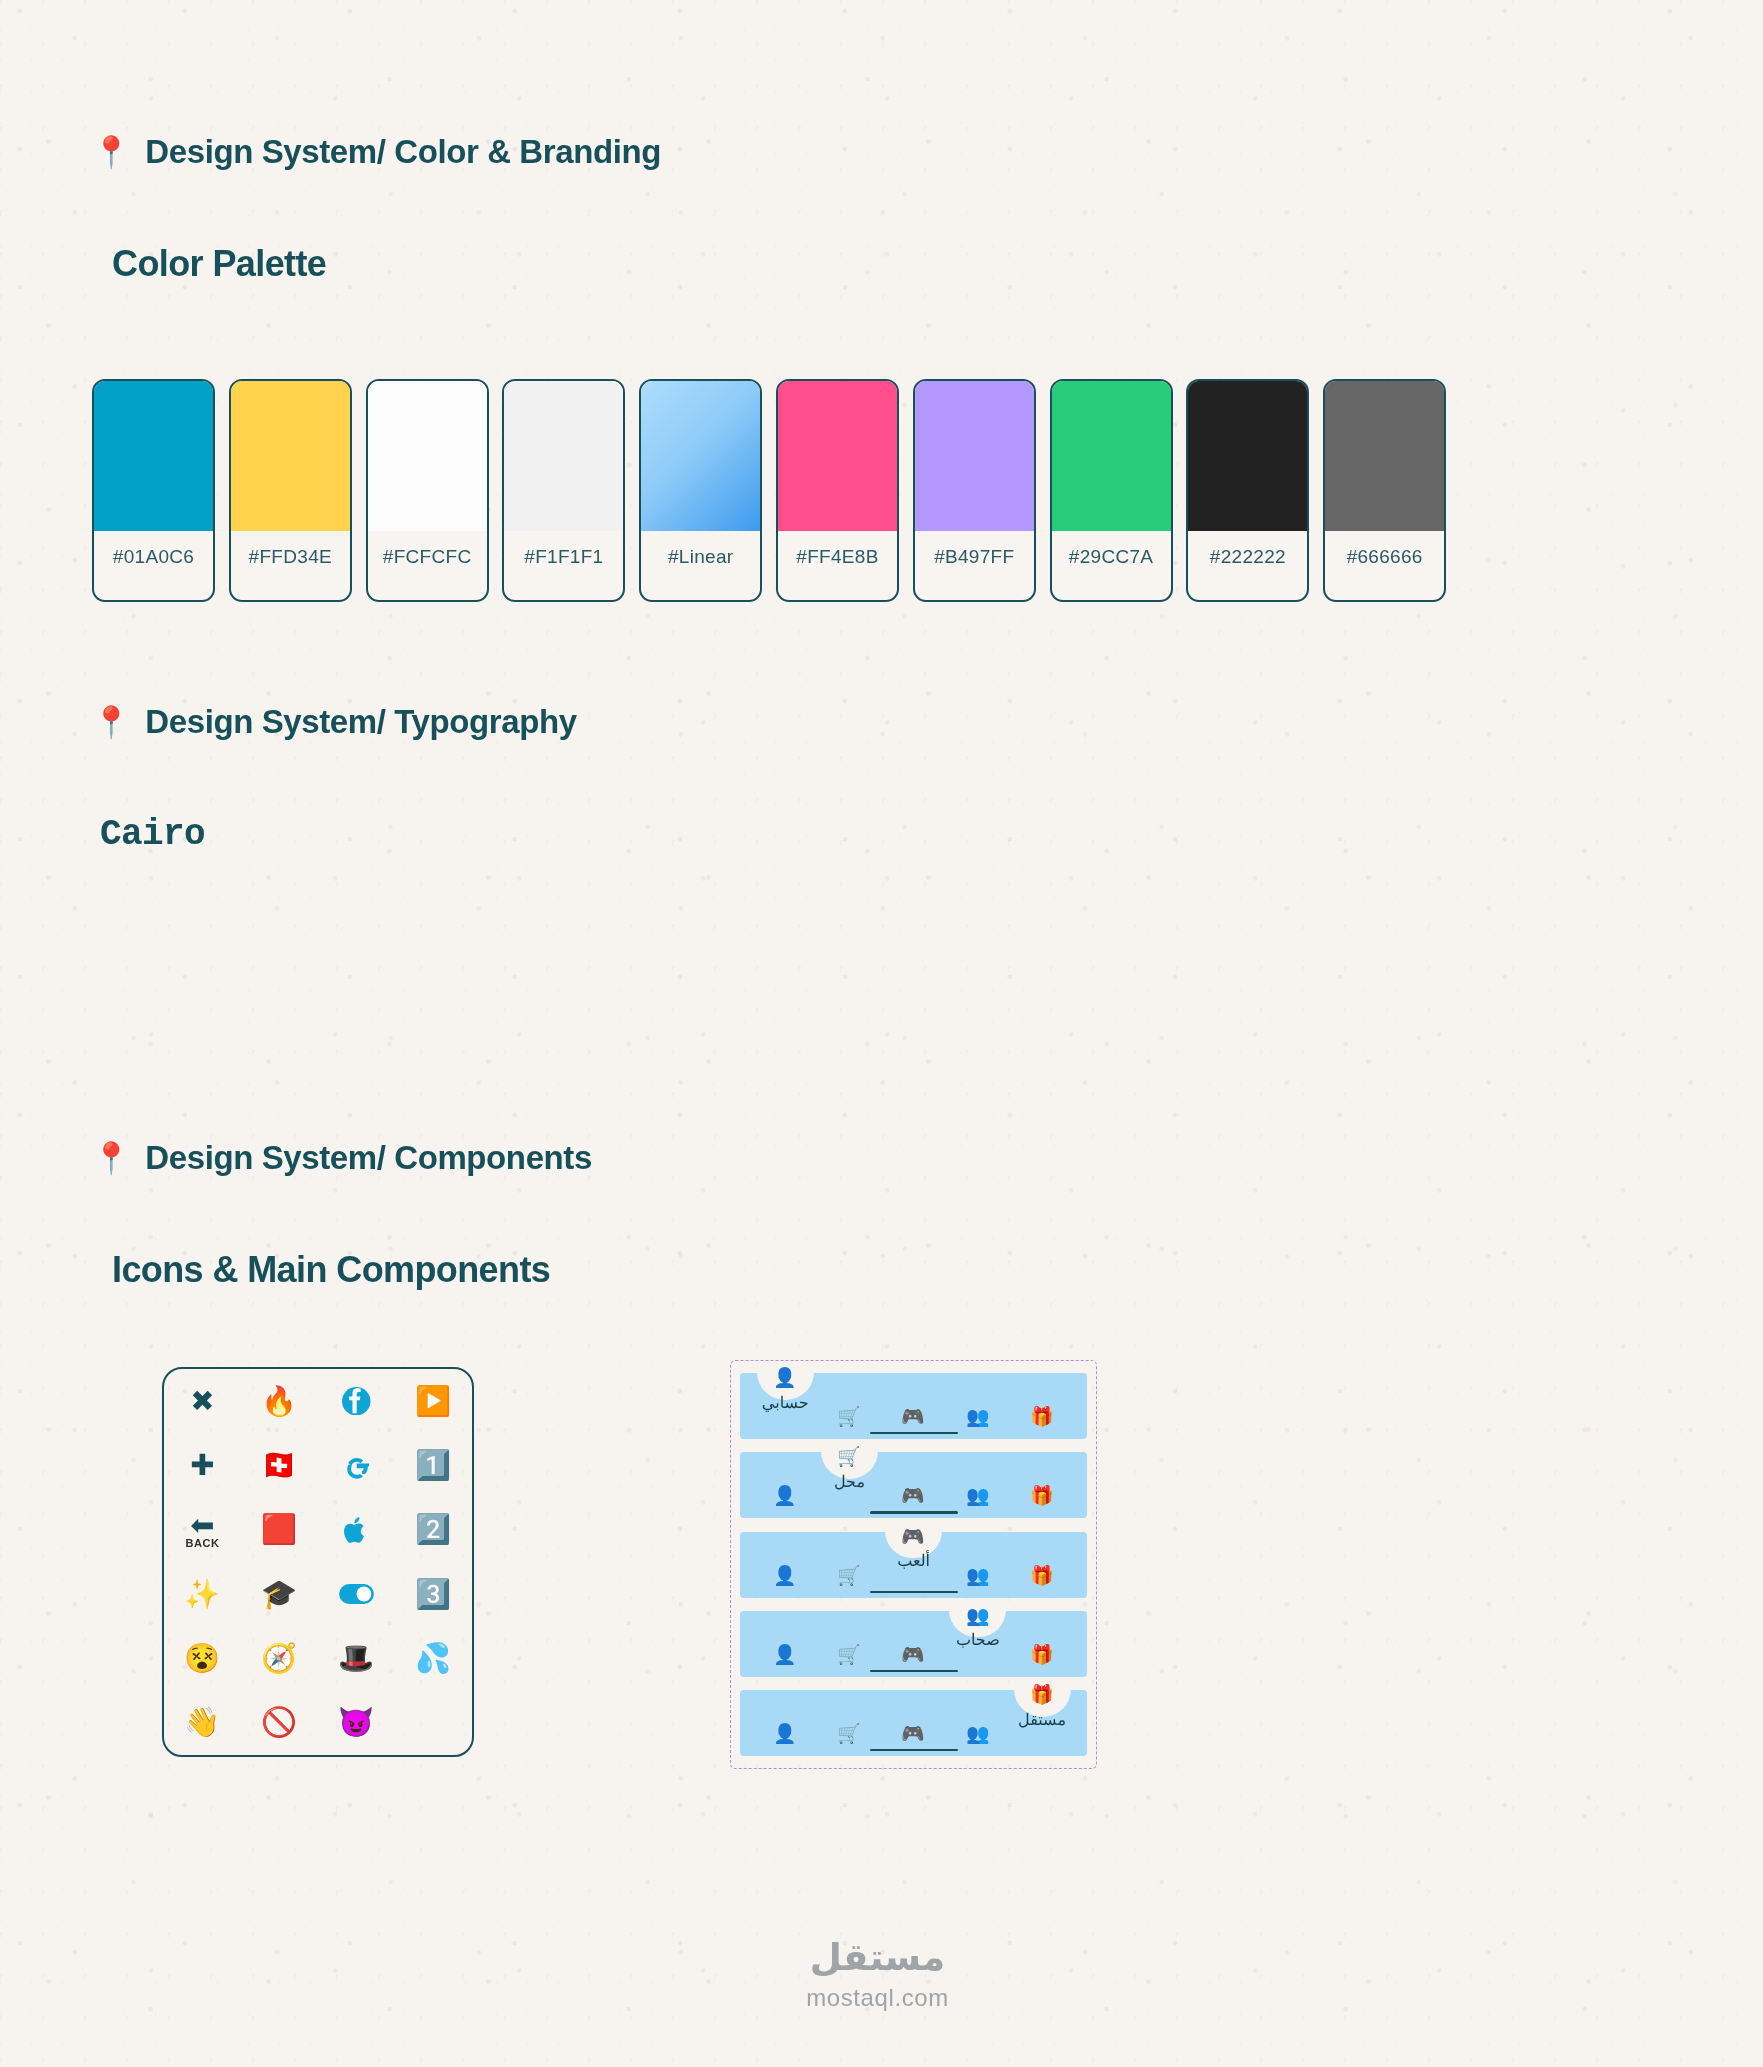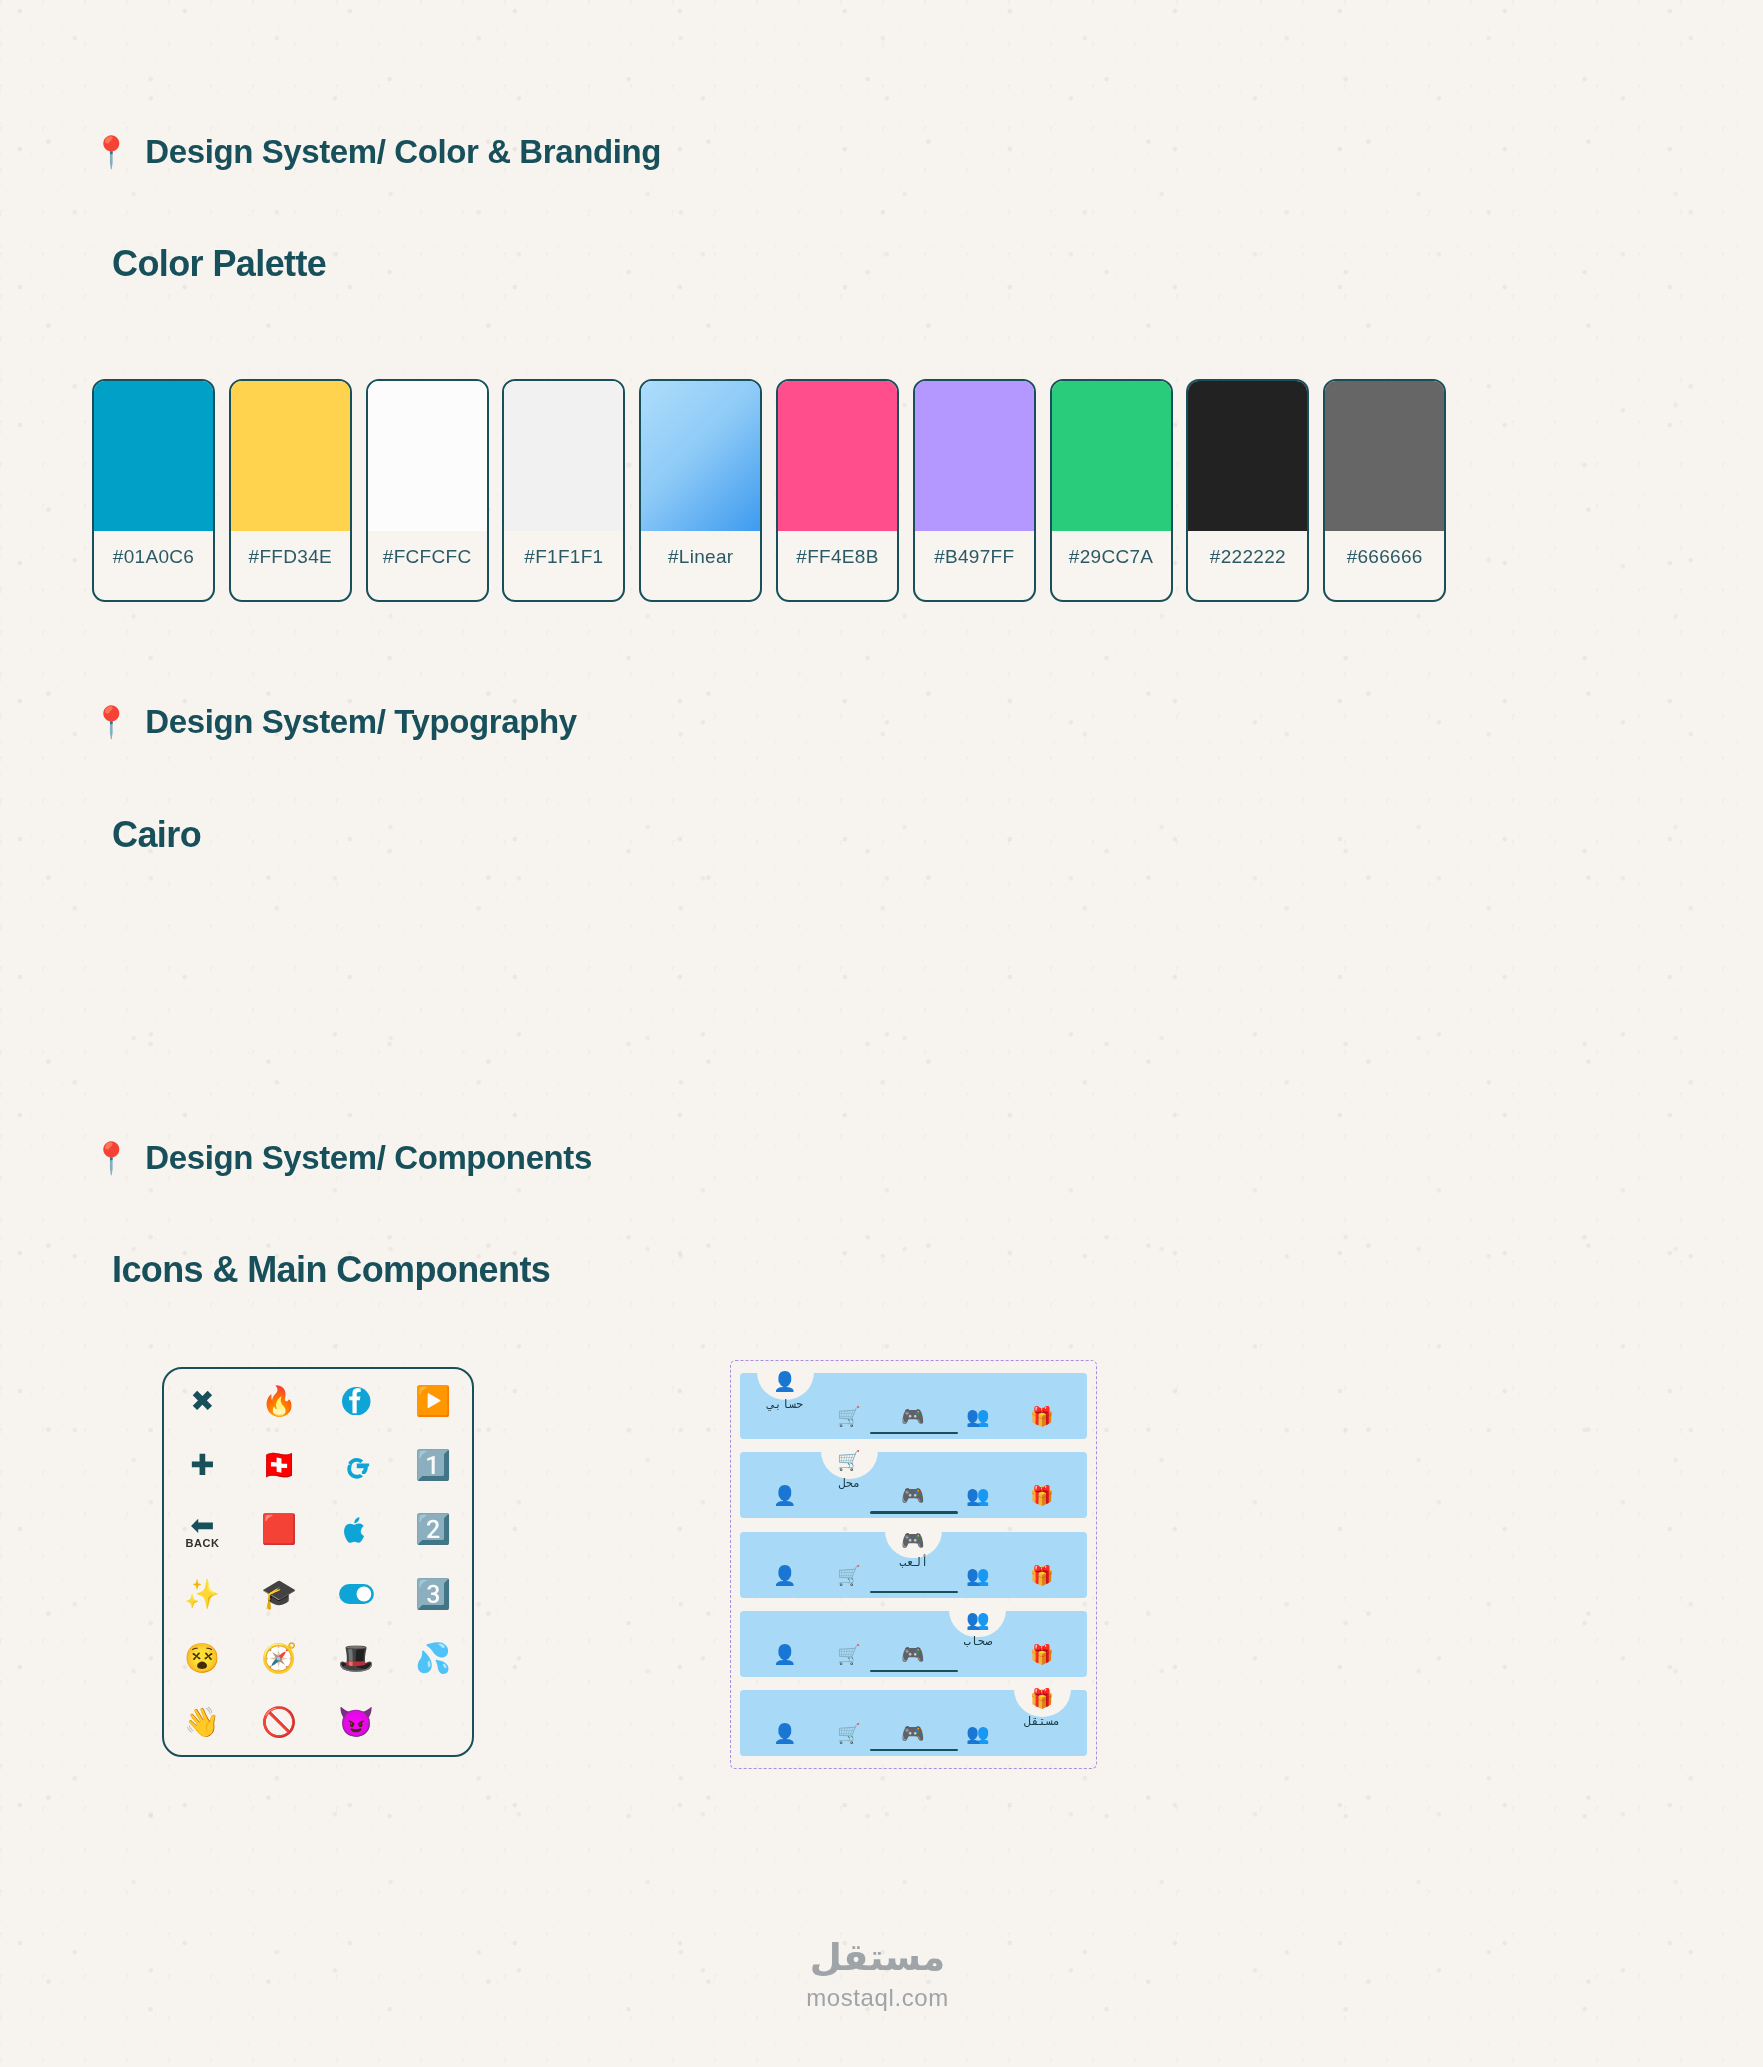--- a/index.html
+++ b/index.html
@@ -182,25 +182,25 @@
     display: flex;
     flex-direction: column;
     align-items: center;
     justify-content: flex-end;
     width: 59px;
     height: 100%;
     padding-bottom: 5.5px;
   }
   .nav-ico { font-size: 19px; line-height: 1; }
   .nav-label {
-    font-size: 12px;
+    font-size: 16px;
     color: #173c47;
     margin-top: 1.8px;
     direction: rtl;
-    font-family: Liberation Mono, monospace;
+    font-family: Liberation Sans, sans-serif;
     white-space: nowrap;
   }
   .nav-item.active .nav-ico {
     position: relative;
     top: -18.4px;
   }
   .nav-item.active .nav-label {
     position: relative;
     top: -14.7px;
   }
@@ -302,21 +302,21 @@
         <div class="swatch-color" style="background: rgb(102, 102, 102);"></div>
         <div class="swatch-label">#666666</div>
       </div>
     </div>
 
   <div class="sec-head" style="left:92px; top:703px;">
     <span class="pin-icon">📍</span>
     <span class="sec-head-text">Design System/ Typography</span>
   </div>
 
-  <div class="sub-head" style="left:112px; top:814px;">Cairo</div>
+  <div class="sub-head" style="left:100px; top:814px;font-family:Liberation Mono, monospace;">Cairo</div>
 
 
   <div class="sec-head" style="left:92px; top:1139px;">
     <span class="pin-icon">📍</span>
     <span class="sec-head-text">Design System/ Components</span>
   </div>
 
   <div class="sub-head" style="left:112px; top:1249px;">Icons &amp; Main Components</div>
 
   <div id="icons-panel">

